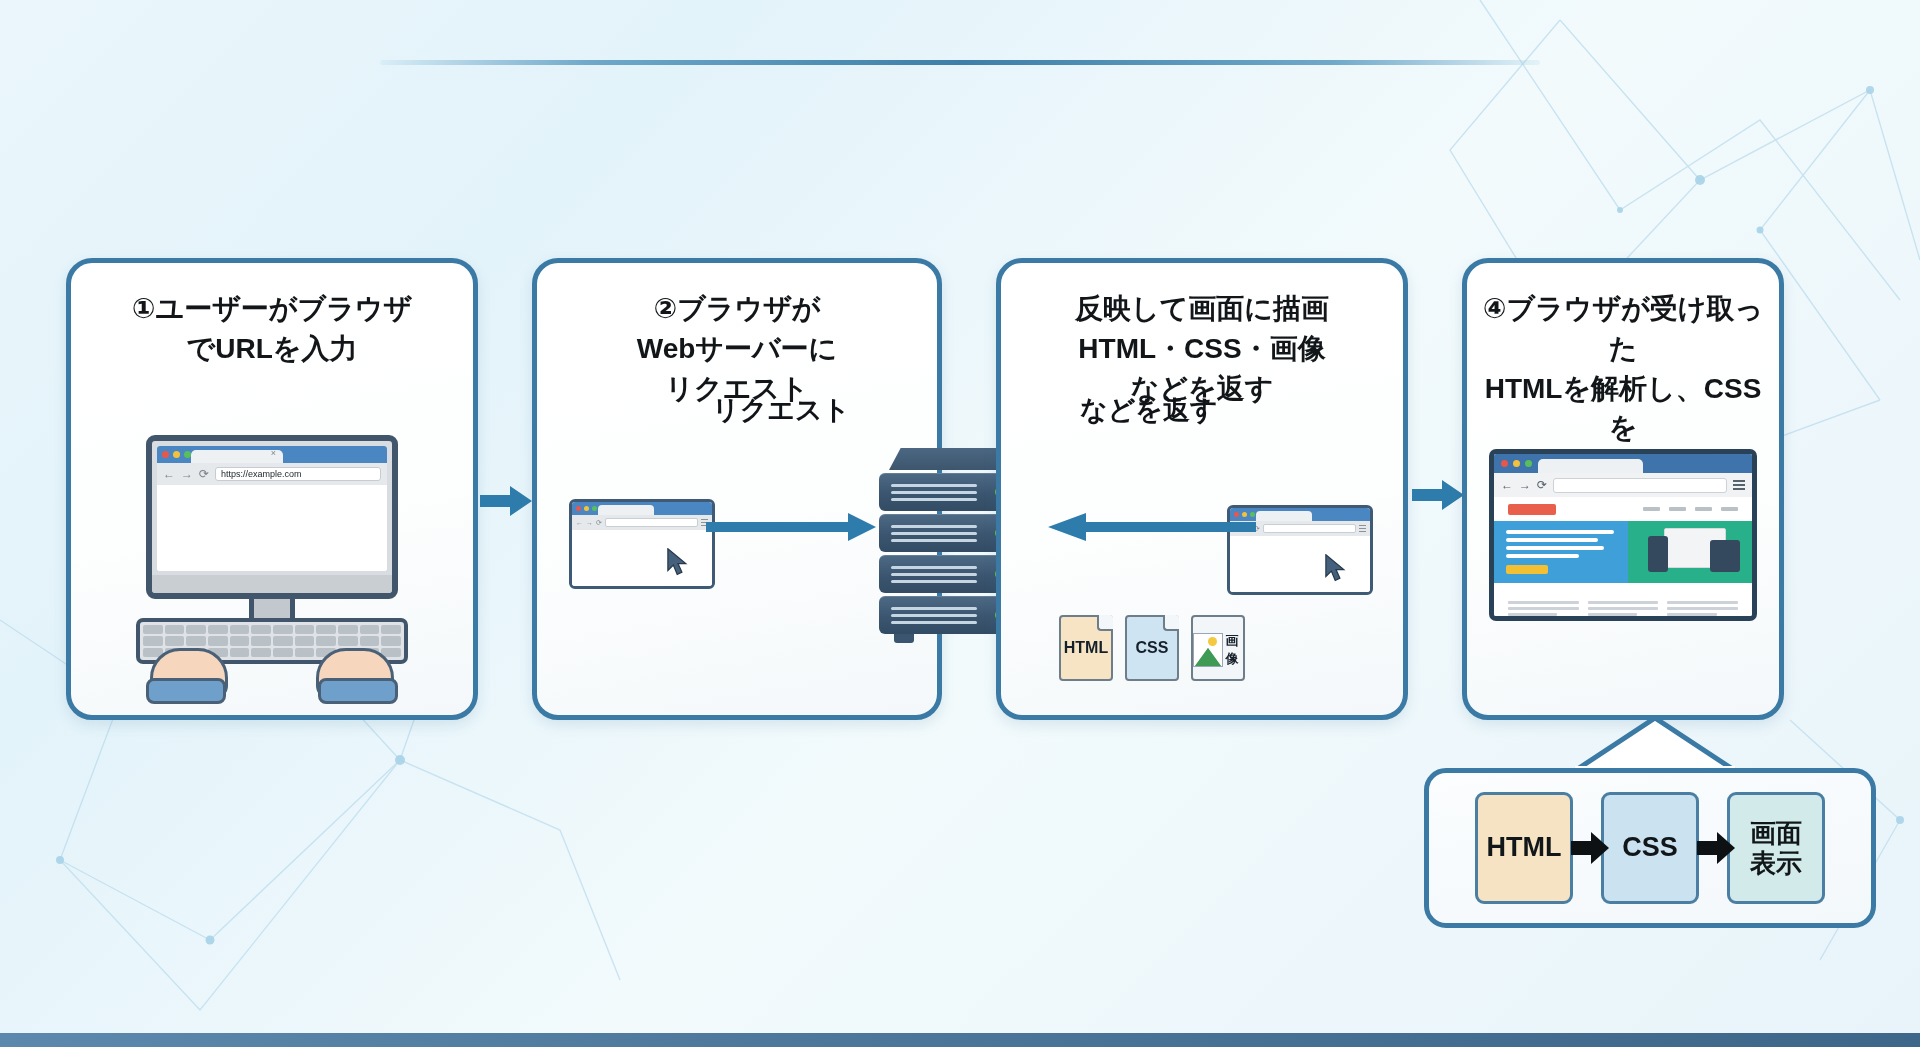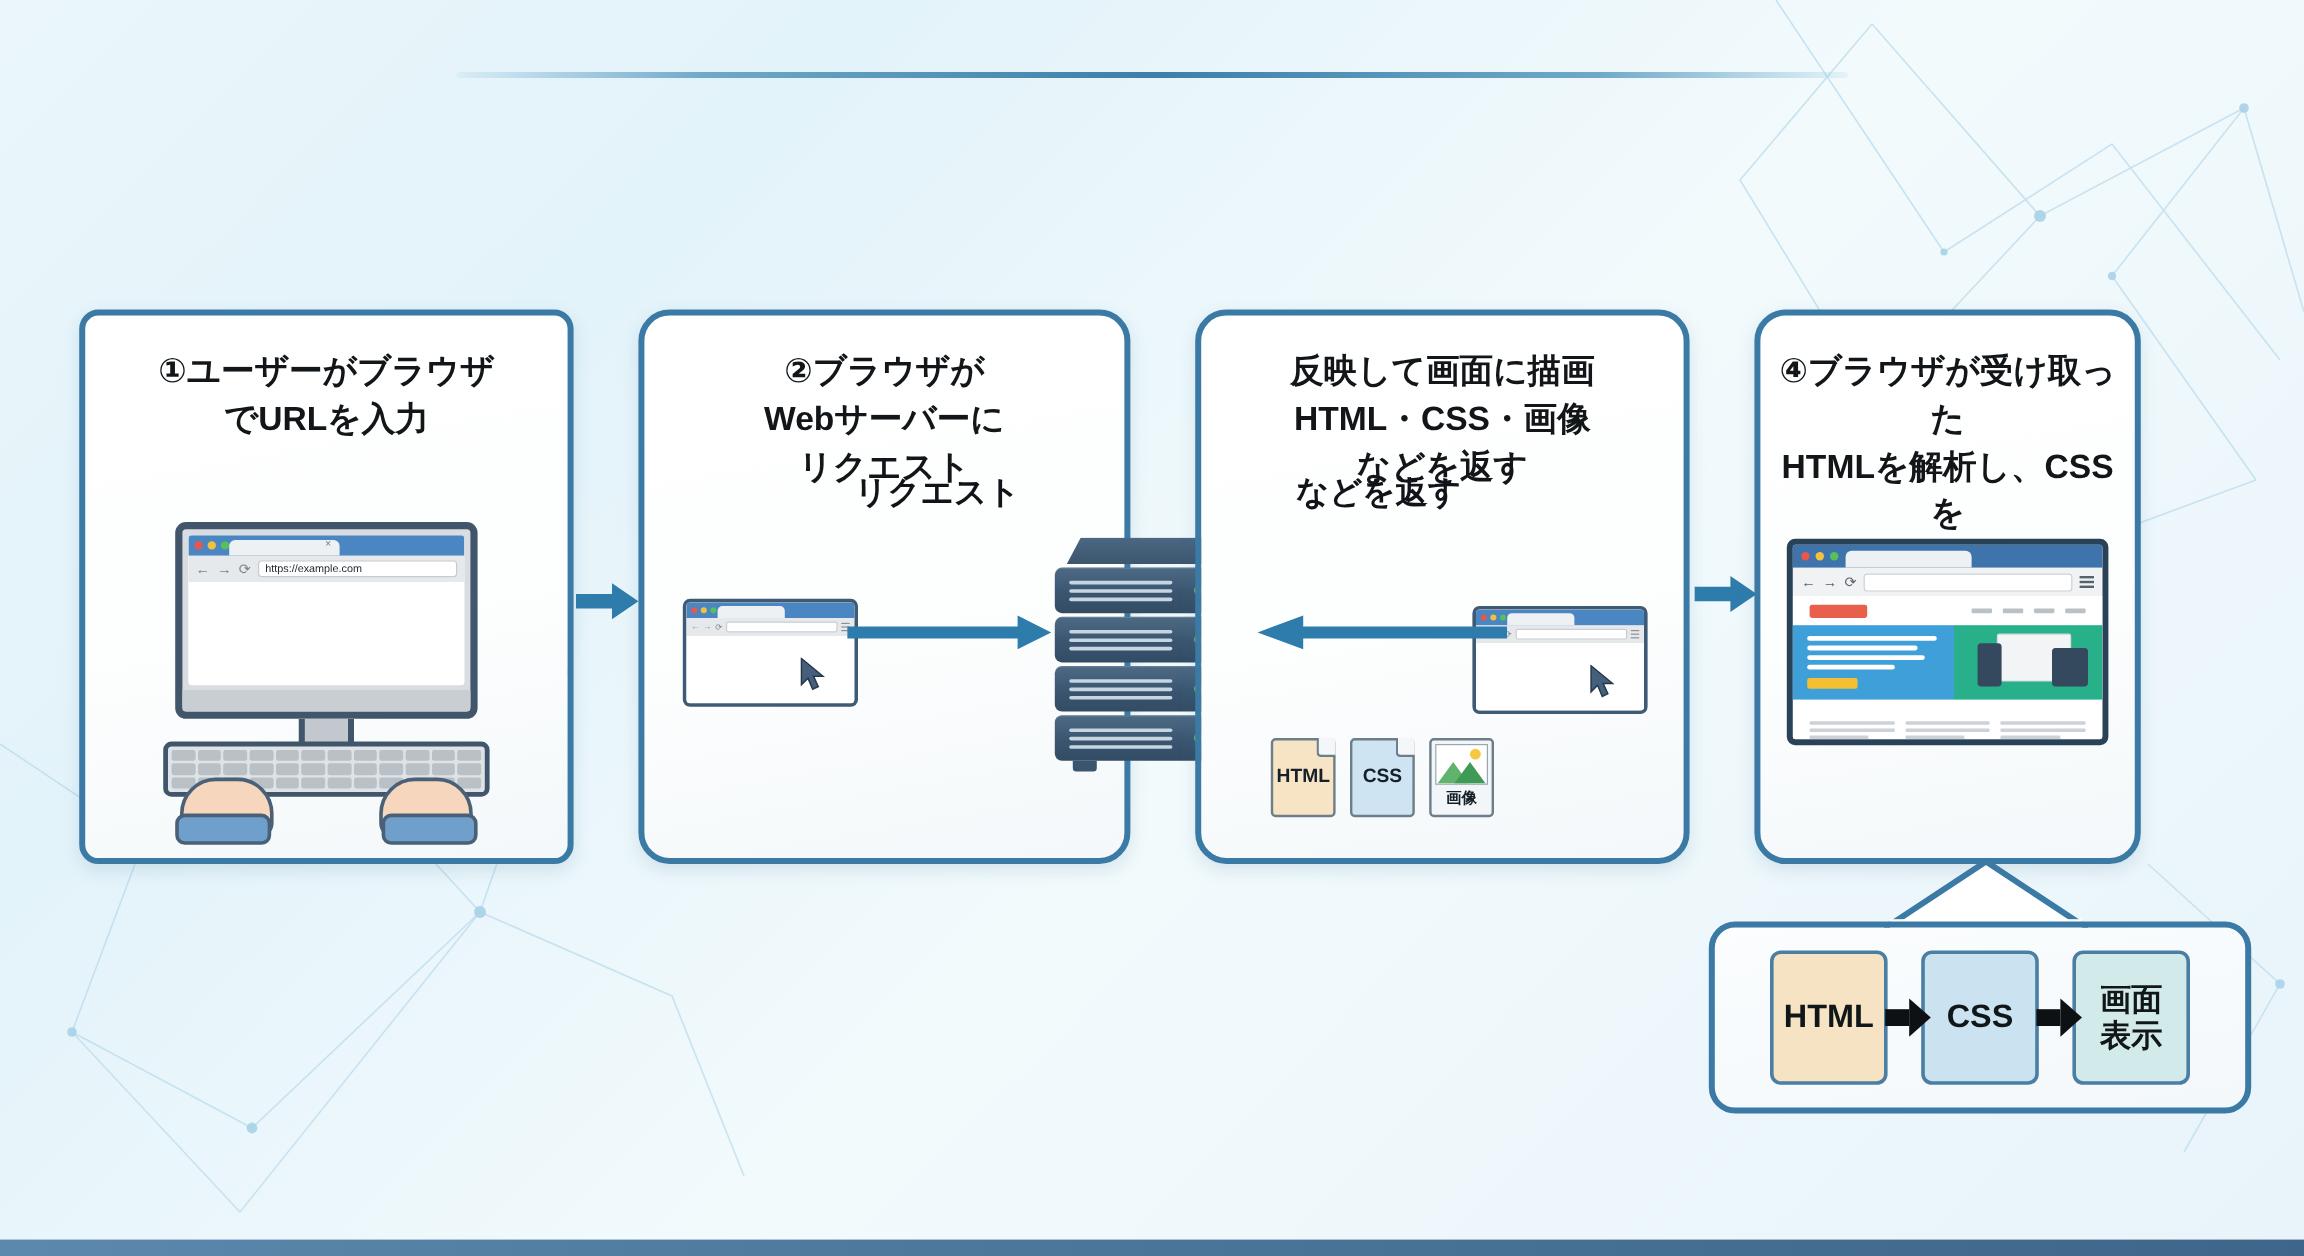--- a/index.html
+++ b/index.html
@@ -56,21 +56,21 @@
   
   .card {
     position: absolute;
     top: 258px;
     height: 462px;
     background: linear-gradient(170deg, #ffffff 0%, #fdfefe 55%, #f4f8fa 100%);
     border: 5px solid #3b7aa5;
     border-radius: 26px;
     box-shadow: 0 5px 14px rgba(60,110,150,.14);
   }
-  #card-1 { left: 66px;   width: 412px; border-radius: 16px; }
+  #card-1 { left: 66px;   width: 412px; }
   #card-2 { left: 532px;  width: 410px; }
   #card-3 { left: 996px;  width: 412px; }
   #card-4 { left: 1462px; width: 322px; }
 
   .card-heading {
     margin-top: 26px;
     text-align: center;
     font-size: 28px;
     font-weight: 700;
     color: #121619;
@@ -350,21 +350,21 @@
     width: 16px; height: 16px;
     background: #f4f7f9;
     border-left: 2px solid #6d7d8a;
     border-bottom: 2px solid #6d7d8a;
     border-radius: 0 3px 0 4px;
   }
   .file-ico.html { background: #f6e4c4; }
   .file-ico.css  { background: #cfe4f2; }
   .file-ico.img  {
     background: #f3f6f8;
-    flex-direction: column;
+    flex-direction: row;
     justify-content: flex-start;
     padding-top: 3px;
     gap: 2px;
   }
   .img-thumb {
     width: 44px; height: 34px;
     background: #ffffff;
     border: 1px solid #9aa7b2;
     position: relative;
     overflow: hidden;

